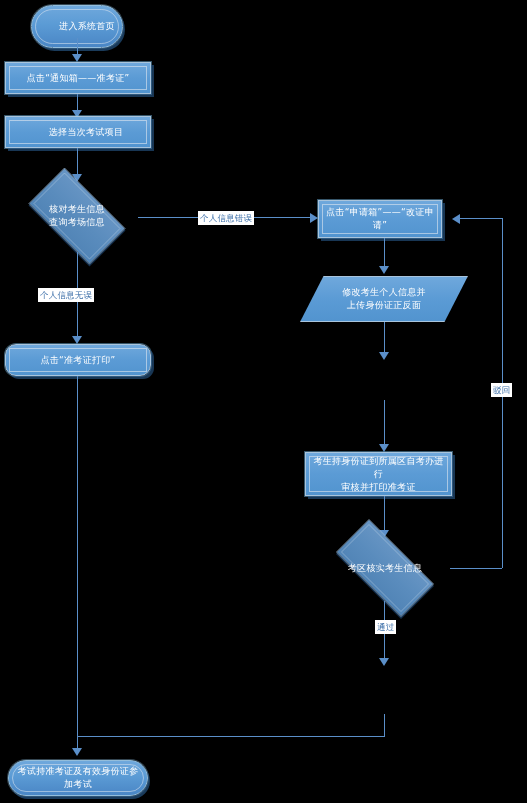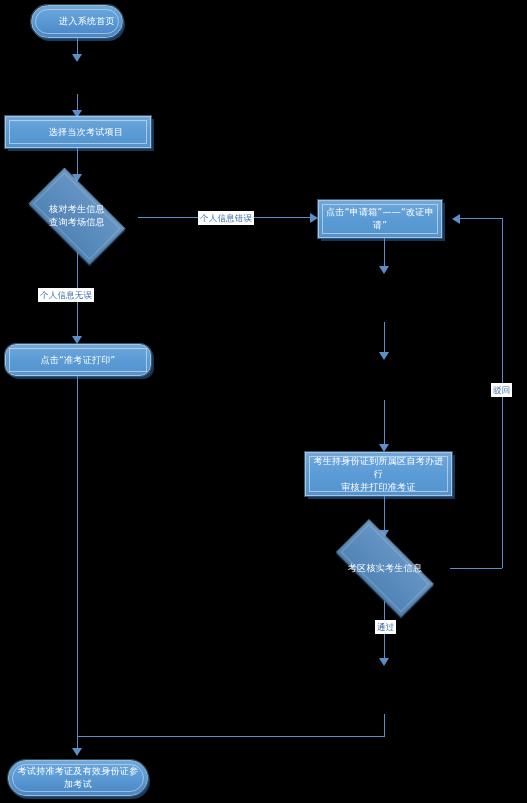--- a/index.html
+++ b/index.html
@@ -156,27 +156,30 @@
     padding: 1px 2px;
     white-space: nowrap;
     letter-spacing: 0.2px;
   }
 </style>
 </head>
 <body>
 
 <div id="canvas">
 
-  <div class="node terminal" style="left:31px; top:5px; width:92px; height:33px;padding-left:20px;">
+  <div class="node terminal" style="left:31px; top:5px; width:92px; height:43px;padding-left:20px;">
     <span class="txt">进入系统首页</span>
   </div>
 
   <div class="line v" style="left:77px; top:38px; height:20px;"></div>
   <div class="arrow down" style="left:72px; top:54px;"></div>
 
+  <div class="node process" style="left:5px; top:62px; width:146px; height:32px;">
+    <span class="txt">点击“通知箱——准考证”</span>
+  </div>
 
   <div class="line v" style="left:77px; top:94px; height:22px;"></div>
   <div class="arrow down" style="left:72px; top:110px;"></div>
 
   <div class="node process" style="left:5px; top:116px; width:146px; height:32px;padding-left:16px;">
     <span class="txt">选择当次考试项目</span>
   </div>
 
   <div class="line v" style="left:77px; top:148px; height:32px;"></div>
   <div class="arrow down" style="left:72px; top:174px;"></div>
@@ -208,20 +211,26 @@
     <span class="txt">考试持准考证及有效身份证参加考试</span>
   </div>
 
   <div class="node process" style="left:318px; top:200px; width:124px; height:38px;">
     <span class="txt">点击“申请箱”——“改证申请”</span>
   </div>
 
   <div class="line v" style="left:384px; top:238px; height:32px;"></div>
   <div class="arrow down" style="left:379px; top:266px;"></div>
 
+  <div class="node data-shape" style="left:300px; top:276px; width:168px; height:46px;">
+    <div class="pshadow"></div>
+    <div class="pshape"></div>
+    <span class="txt">修改考生个人信息并
+上传身份证正反面</span>
+  </div>
 
   <div class="line v" style="left:384px; top:322px; height:34px;"></div>
   <div class="arrow down" style="left:379px; top:352px;"></div>
 
 
   <div class="line v" style="left:384px; top:400px; height:48px;"></div>
   <div class="arrow down" style="left:379px; top:444px;"></div>
 
   <div class="node process" style="left:305px; top:452px; width:147px; height:44px;">
     <span class="txt">考生持身份证到所属区自考办进行

